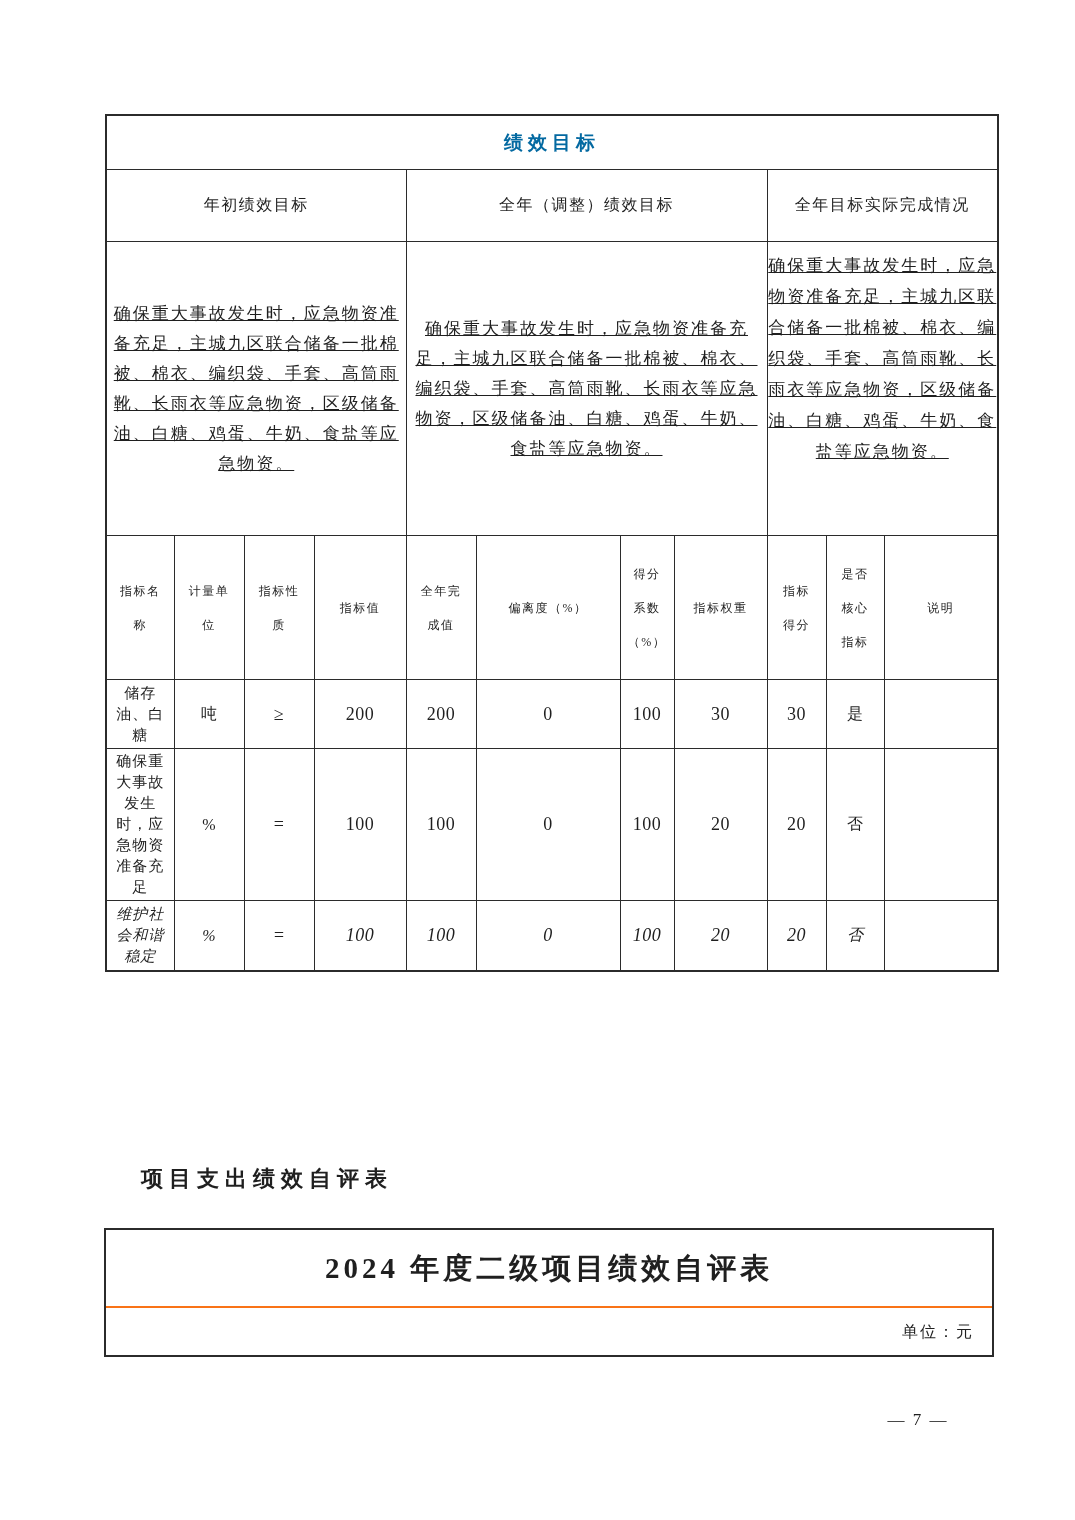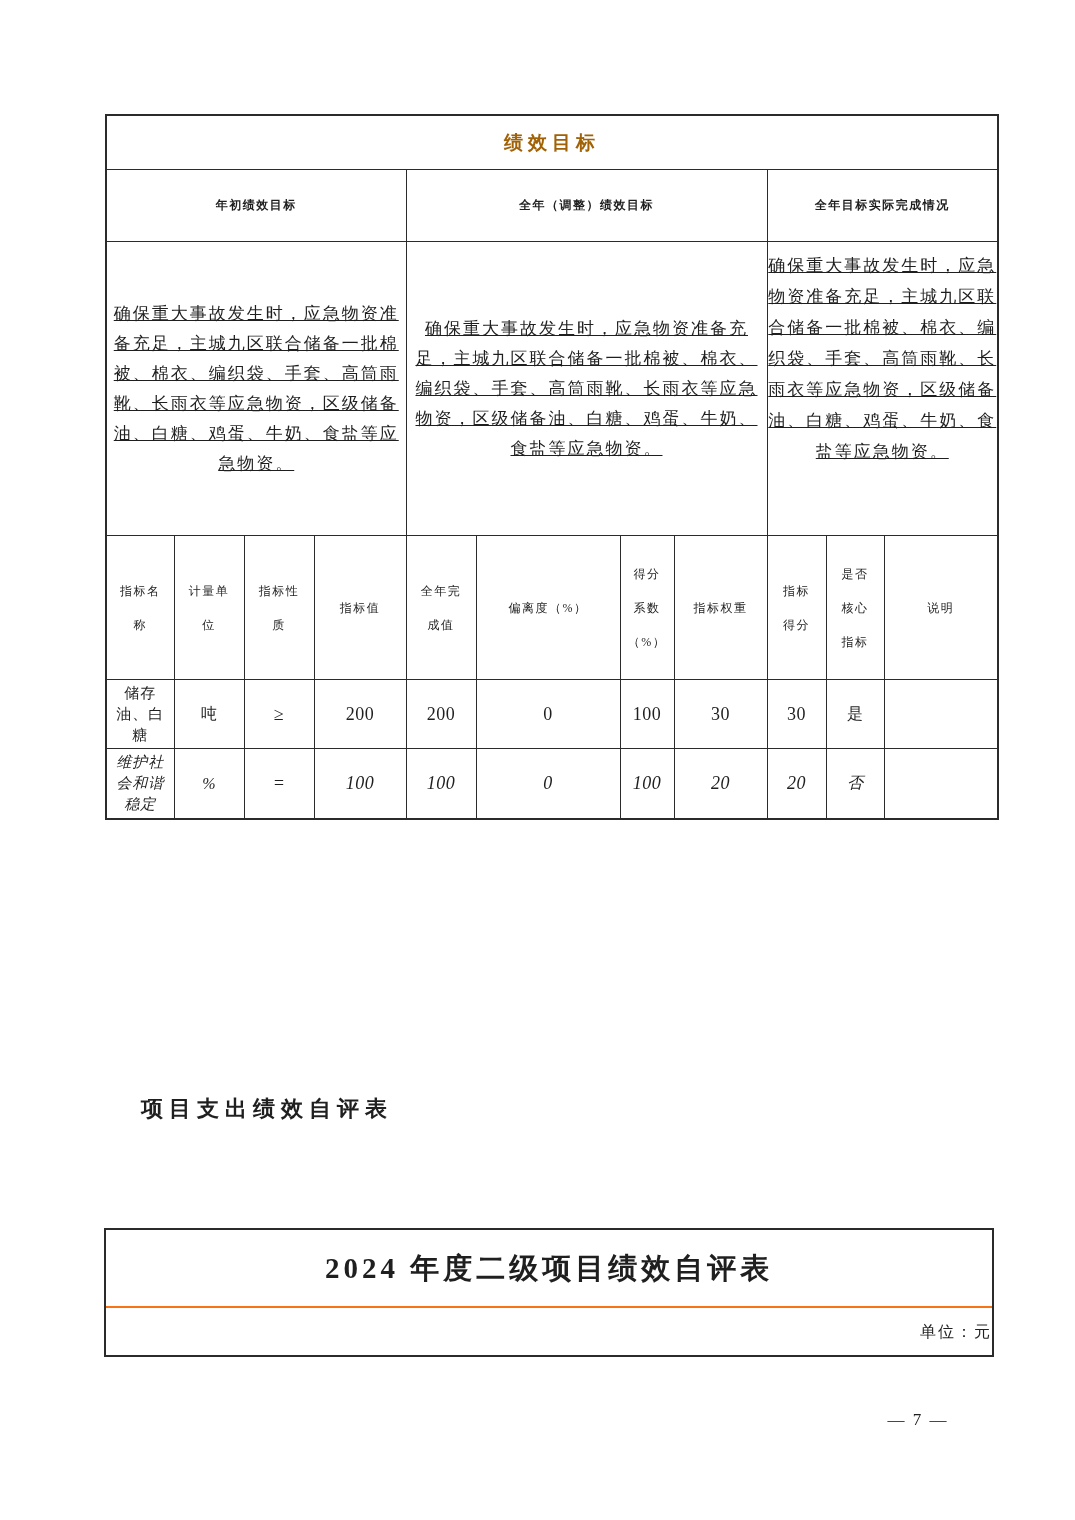--- a/index.html
+++ b/index.html
@@ -32,26 +32,26 @@
     text-align: center;
     vertical-align: middle;
     overflow: hidden;
   }
 
   .section-title-cell {
     height: 53px;
     font-weight: bold;
     font-size: 19px;
     letter-spacing: 5px;
-    color: #a16207;
+    color: #0369a1;
   }
   .goal-header-cell {
     height: 71px;
-    font-weight: bold;
-    font-size: 12px;
+    font-weight: normal;
+    font-size: 16px;
     letter-spacing: 1.5px;
   }
   .goal-body-cell {
     height: 285px;
     font-size: 17px;
     line-height: 30px;
     letter-spacing: 2px;
     text-align: justify;
     text-justify: inter-character;
     padding: 6px 9px;
@@ -84,21 +84,21 @@
     font-size: 16px;
   }
   .row-a td { height: 68px; }
   .row-b td { height: 69px; }
   .row-c td { height: 151px; }
   .row-d td { height: 69px; font-style: italic; }
 
   .subheading {
     position: absolute;
     left: 141px;
-    top: 1094px;
+    top: 1164px;
     font-weight: bold;
     font-size: 22px;
     letter-spacing: 6px;
   }
 
   .eval-box {
     position: absolute;
     left: 104px;
     top: 1228px;
     width: 886px;
@@ -111,21 +111,21 @@
     text-align: center;
     font-weight: bold;
     font-size: 29px;
     letter-spacing: 4px;
     border-bottom: 2px solid #f97316;
   }
   .eval-unit {
     height: 47px;
     line-height: 47px;
     text-align: right;
-    padding-right: 0;
+    padding-right: 18px;
     font-size: 16px;
     letter-spacing: 2px;
   }
 
   .page-number {
     position: absolute;
     left: 853px;
     top: 1410px;
     width: 130px;
     text-align: center;
@@ -204,20 +204,39 @@
       <td class="num-cell">200</td>
       <td class="num-cell">0</td>
       <td class="num-cell">100</td>
       <td class="num-cell">30</td>
       <td class="num-cell">30</td>
       <td class="cjk-cell">是</td>
       <td class="cjk-cell"></td>
     </tr>
 
 
+    <tr class="row-c">
+      <td class="ind-name-cell">确保重
+大事故
+发生
+时，应
+急物资
+准备充
+足</td>
+      <td class="cjk-cell">%</td>
+      <td class="num-cell">=</td>
+      <td class="num-cell">100</td>
+      <td class="num-cell">100</td>
+      <td class="num-cell">0</td>
+      <td class="num-cell">100</td>
+      <td class="num-cell">20</td>
+      <td class="num-cell">20</td>
+      <td class="cjk-cell">否</td>
+      <td class="cjk-cell"></td>
+    </tr>
 
     <tr class="row-d">
       <td class="ind-name-cell">维护社
 会和谐
 稳定</td>
       <td class="cjk-cell">%</td>
       <td class="num-cell">=</td>
       <td class="num-cell">100</td>
       <td class="num-cell">100</td>
       <td class="num-cell">0</td>

